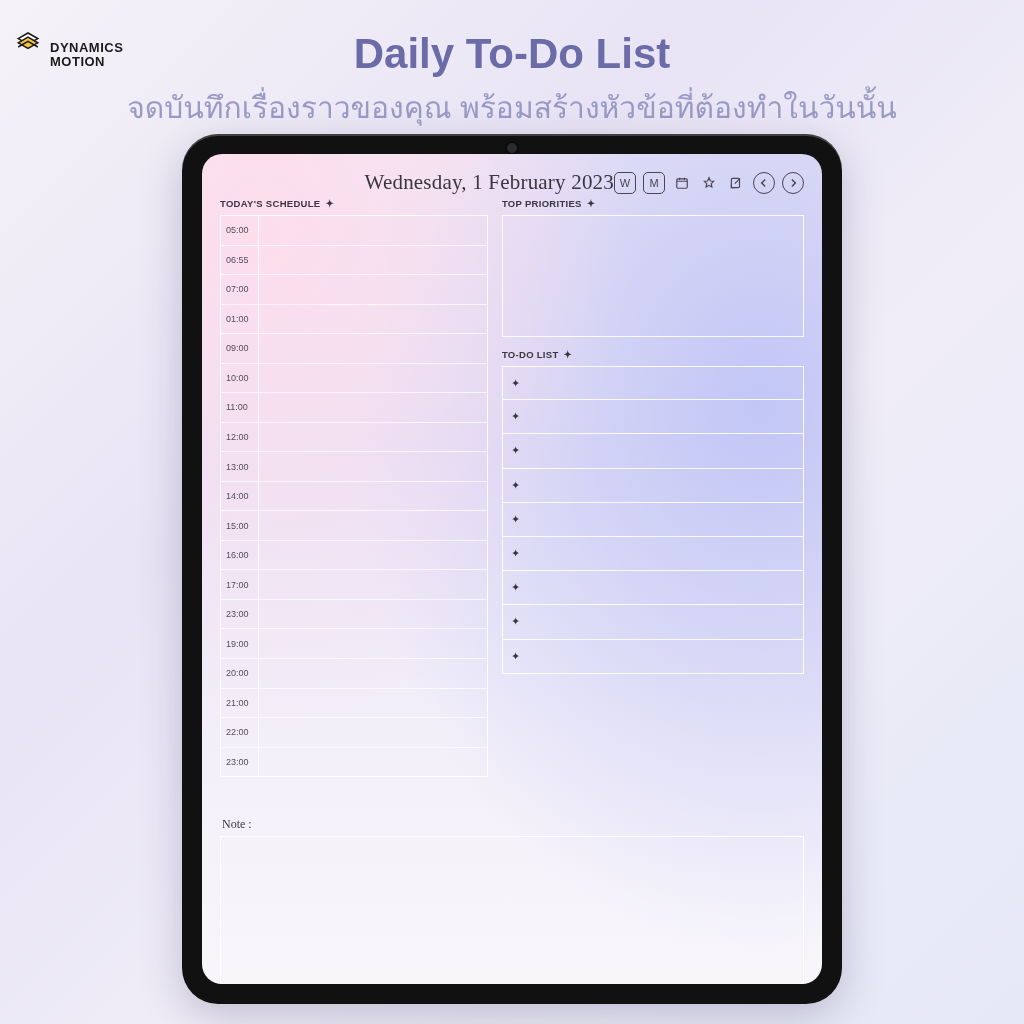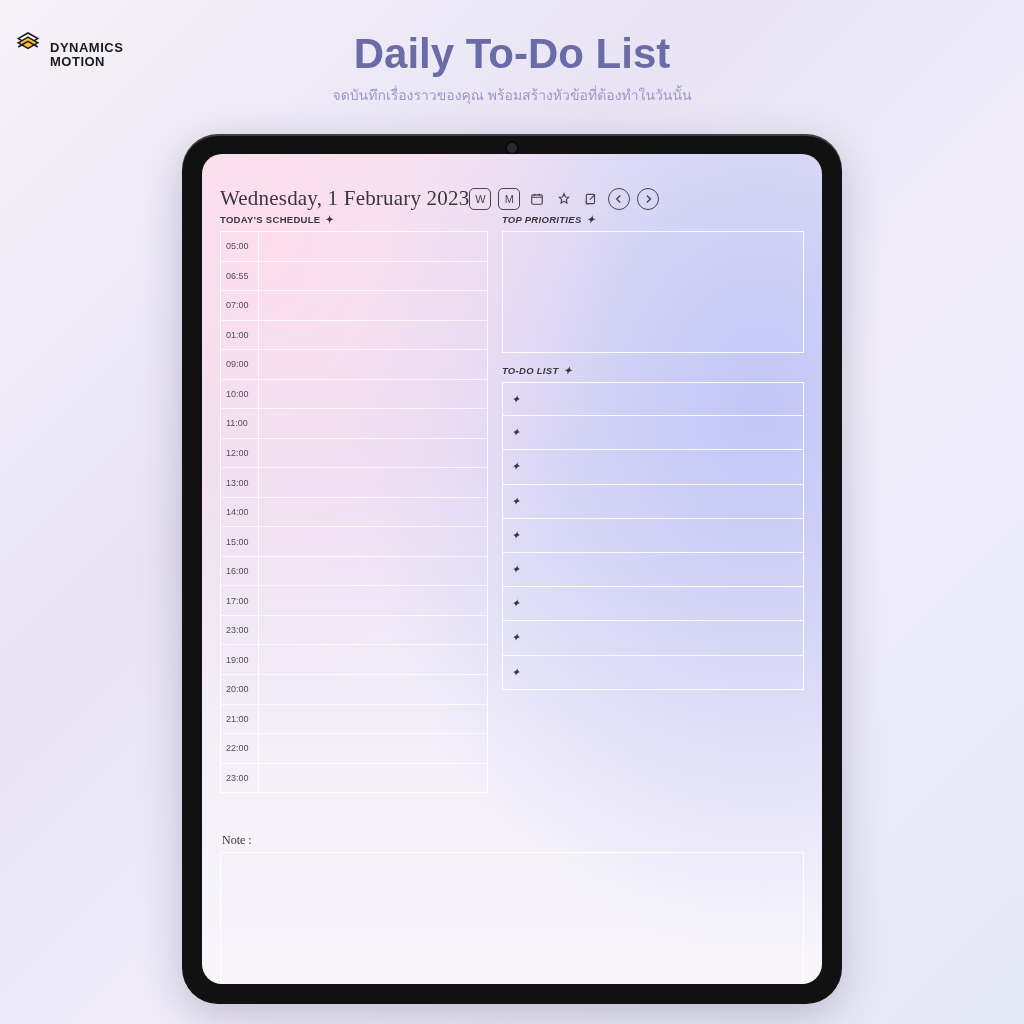--- a/index.html
+++ b/index.html
@@ -36,21 +36,21 @@
     text-align: center;
   }
   .headline h1 {
     font-family: Arial, sans-serif;
     font-size: 42px;
     font-weight: 700;
     color: #6b6ba8;
   }
   .headline p {
     font-family: Arial, sans-serif;
-    font-size: 14px;
+    font-size: 30px;
     color: #9a9ac7;
     margin-top: 6px;
   }
 
   
   .tablet {
     position: absolute;
     top: 134px;
     left: 50%;
     transform: translateX(-50%);
@@ -76,23 +76,22 @@
       radial-gradient(ellipse 120% 120% at 10% 10%, rgba(255,220,235,0.9) 0%, rgba(255,220,235,0) 50%),
       radial-gradient(ellipse 120% 120% at 90% 30%, rgba(190,195,245,0.9) 0%, rgba(190,195,245,0) 55%),
       linear-gradient(180deg, #efe9f6 0%, #e6e3f7 35%, #f3eff9 70%, #f8f6fb 100%);
     position: relative;
     padding: 16px 18px 18px 18px;
   }
 
   
   .planner-header {
     display: flex;
-    justify-content: flex-start;
+    justify-content: flex-end;
     align-items: center;
-    margin-top: 16px;
   }
   .planner-date {
     font-size: 21px;
     color: #3a3540;
     font-weight: 500;
     letter-spacing: 0.2px;
   }
   .toolbar {
     display: flex; gap: 7px;
   }
@@ -121,21 +120,21 @@
   }
   .spark { font-size: 10px; color: #3a3540; }
 
   
   .cols {
     display: flex;
     gap: 14px;
     margin-top: 3px;
   }
   .col-left { width: 47%; }
-  .col-right { width: 53%; font-style: italic; }
+  .col-right { width: 53%; }
 
   
   .schedule-box {
     margin-top: 6px;
     border: 1px solid rgba(255,255,255,0.9);
     height: 562px;
     display: flex;
   }
   .time-col {
     width: 38px;

